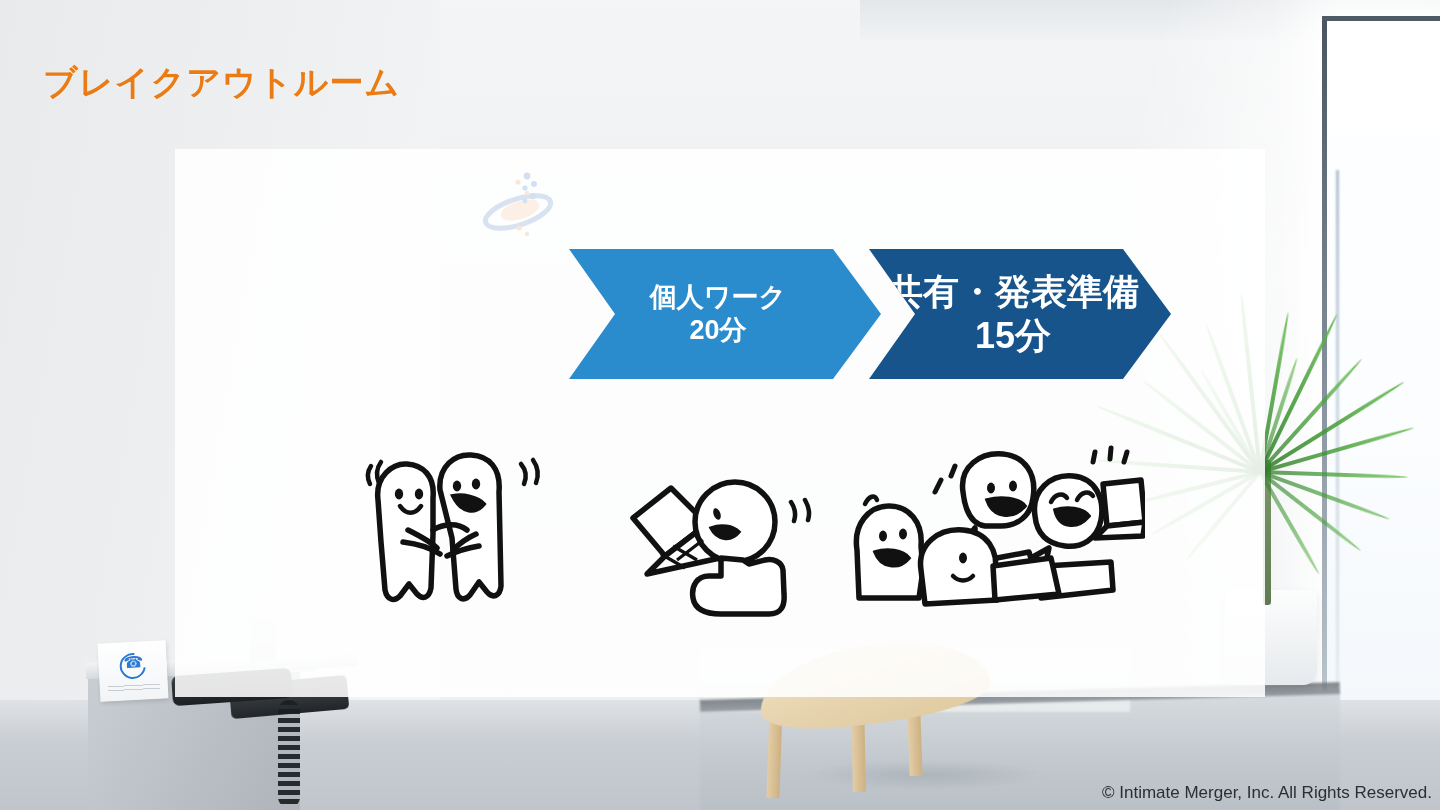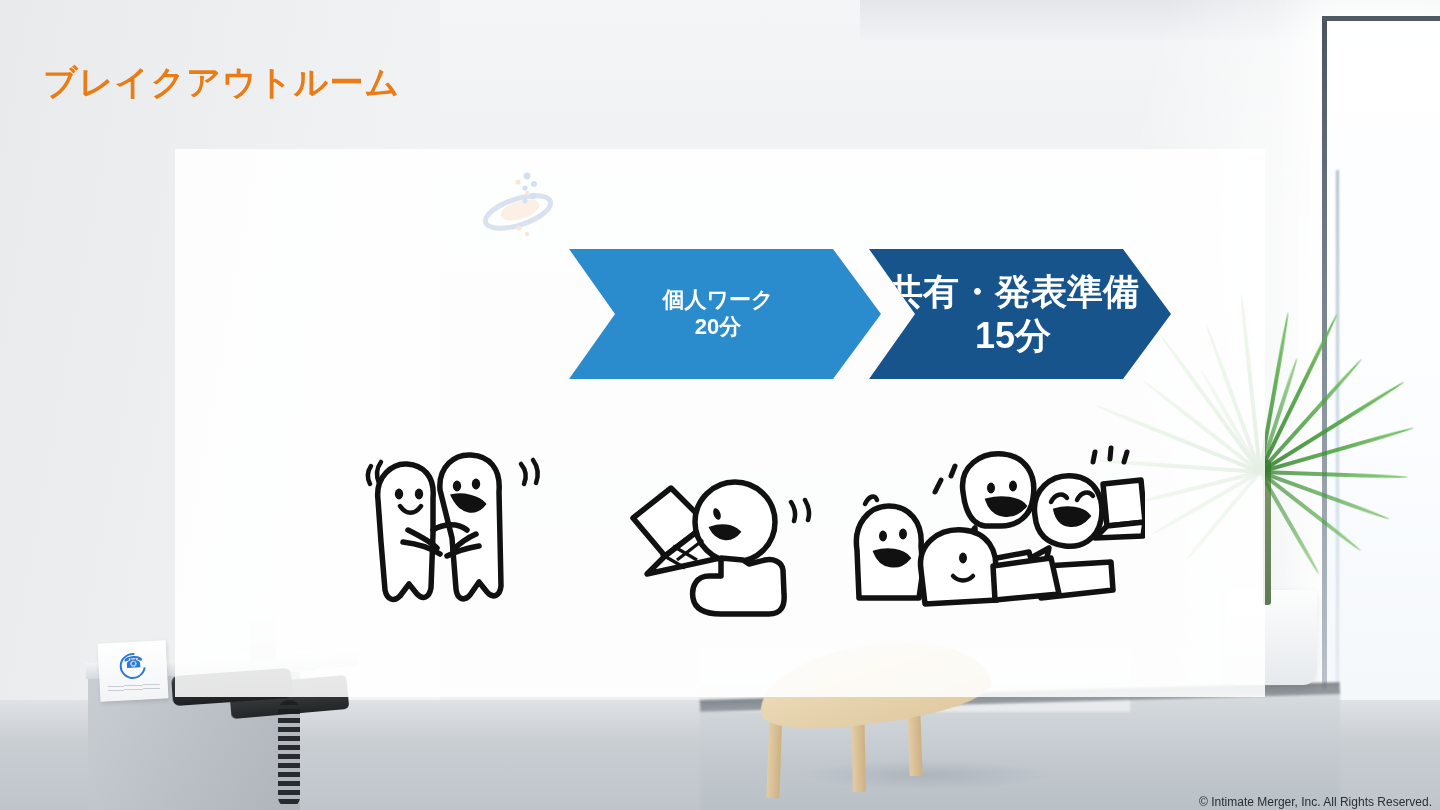--- a/index.html
+++ b/index.html
@@ -216,41 +216,41 @@
   }
   .chev span { display:block; }
   .chev-1 {
     left:0; width:312px; background:#2EBCE8;
     clip-path:polygon(0 0, 264px 0, 312px 50%, 264px 100%, 0 100%, 44px 50%);
     font-size:29px;
   }
   .chev-2 {
     left:300px; width:312px; background:#2B8CCD;
     clip-path:polygon(0 0, 264px 0, 312px 50%, 264px 100%, 0 100%, 46px 50%);
-    font-size:22px;
+    font-size:27px;
   }
   .chev-3 {
     left:600px; width:302px; background:#17548C;
     clip-path:polygon(0 0, 254px 0, 302px 50%, 254px 100%, 0 100%, 46px 50%);
     font-size:36px;
   }
   .chev-1 .lbl { padding-right:10px; }
   .chev-2 .lbl, .chev-3 .lbl { padding-right:14px; }
 
   
   .doodles { position:absolute; left:175px; top:420px; width:1090px; height:220px; }
   .doodle { position:absolute; }
   .d1 { left:170px; top:18px; }
   .d2 { left:450px; top:50px; }
   .d3 { left:670px; top:20px; }
 
   
   .footer {
-    position:absolute; right:8px; bottom:1px;
-    font-size:12px; color:#2b2f33;
+    position:absolute; right:8px; bottom:7px;
+    font-size:17px; color:#2b2f33;
     white-space:nowrap;
   }
 </style>
 </head>
 <body>
 
 <div id="slide">
 
   <div class="bg-base"></div>
   <div class="bg-wall-left"></div>

